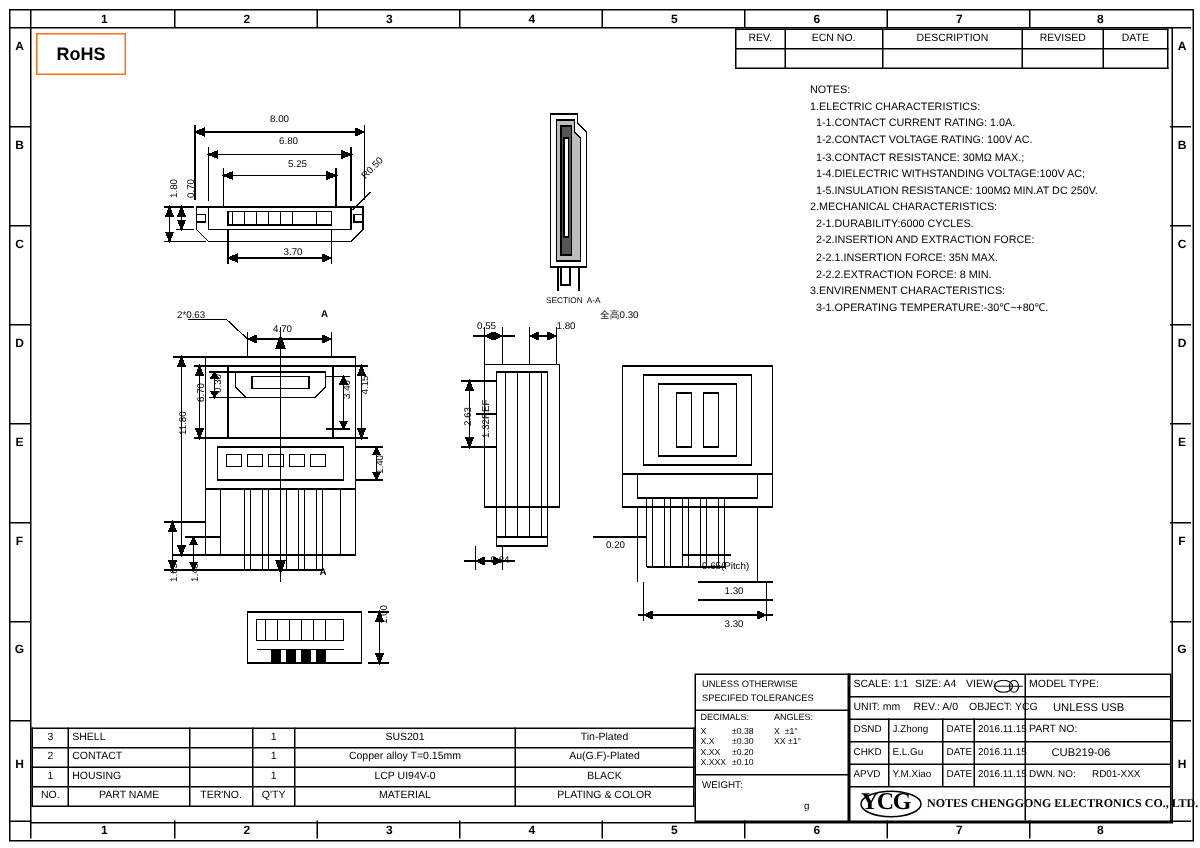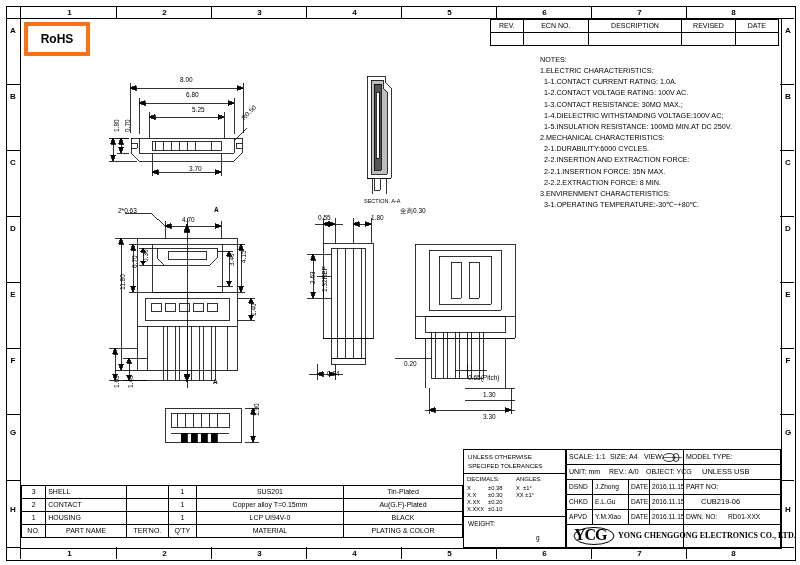--- a/index.html
+++ b/index.html
@@ -7,21 +7,21 @@
   #sheet{position:relative;width:800px;height:565px;}
   .abs{position:absolute;}
   .ln{position:absolute;background:#000;}
   .txt{position:absolute;font-size:7px;line-height:1.15;white-space:pre;}
   .border-outer{position:absolute;left:6px;top:6px;width:788px;height:553px;border:1px solid #000;}
   .border-inner{position:absolute;left:20px;top:18px;width:760px;height:529px;border:1px solid #000;}
   .zone{position:absolute;font-size:8px;font-weight:bold;text-align:center;}
   .tick{position:absolute;background:#000;}
   .tbl{position:absolute;border-collapse:collapse;font-size:7px;}
   .tbl td{border:1px solid #000;padding:0 2px;height:12px;line-height:12px;white-space:nowrap;}
-  .rohs{position:absolute;left:24px;top:22px;width:58px;height:26px;border:4px solid #f97316;
+  .rohs{position:absolute;left:24px;top:22px;width:58px;height:26px;border:1px solid #f97316;
         display:flex;align-items:center;justify-content:center;font-size:12px;font-weight:bold;text-align:right;}
   .notes{position:absolute;left:540px;top:54px;font-size:7.2px;line-height:1.55;white-space:pre;}
   .dim{font-size:6.5px;}
   .rot90{transform-origin:0 0;transform:rotate(-90deg);}
   .draw{position:absolute;stroke:#000;fill:none;}
   .logo{font-family:"Liberation Serif",serif;font-weight:bold;}
 </style>
 </head>
 <body>
 
@@ -520,16 +520,16 @@
 
     <div class="txt" style="left:120px;top:33px;font-size:7px;">PART NO:</div>
     <div class="txt" style="left:135px;top:48px;font-size:7.5px;">CUB219-06</div>
     <div class="txt" style="left:120px;top:63px;font-size:6.6px;">DWN. NO:</div>
     <div class="txt" style="left:162px;top:63px;font-size:6.6px;">RD01-XXX</div>
 
     <div class="txt logo" style="left:8px;top:76px;font-size:16px;letter-spacing:-1px;">YCG</div>
     <svg width="46" height="20" style="position:absolute;left:4px;top:76px;">
       <ellipse cx="24" cy="10" rx="20" ry="8.5" stroke="#000" fill="none" stroke-width="1"></ellipse>
     </svg>
-    <div class="txt" style="left:52px;top:81px;font-size:8px;font-weight:bold;font-family:'Liberation Serif',serif;">YONG CHENGGONG ELECTRONICS CO., LTD.</div>
+    <div class="txt" style="left:52px;top:81px;font-size:8px;font-weight:bold;font-family:'Liberation Serif',serif;">NOTES CHENGGONG ELECTRONICS CO., LTD.</div>
   </div>
 
 </div>
 
 </body></html>

